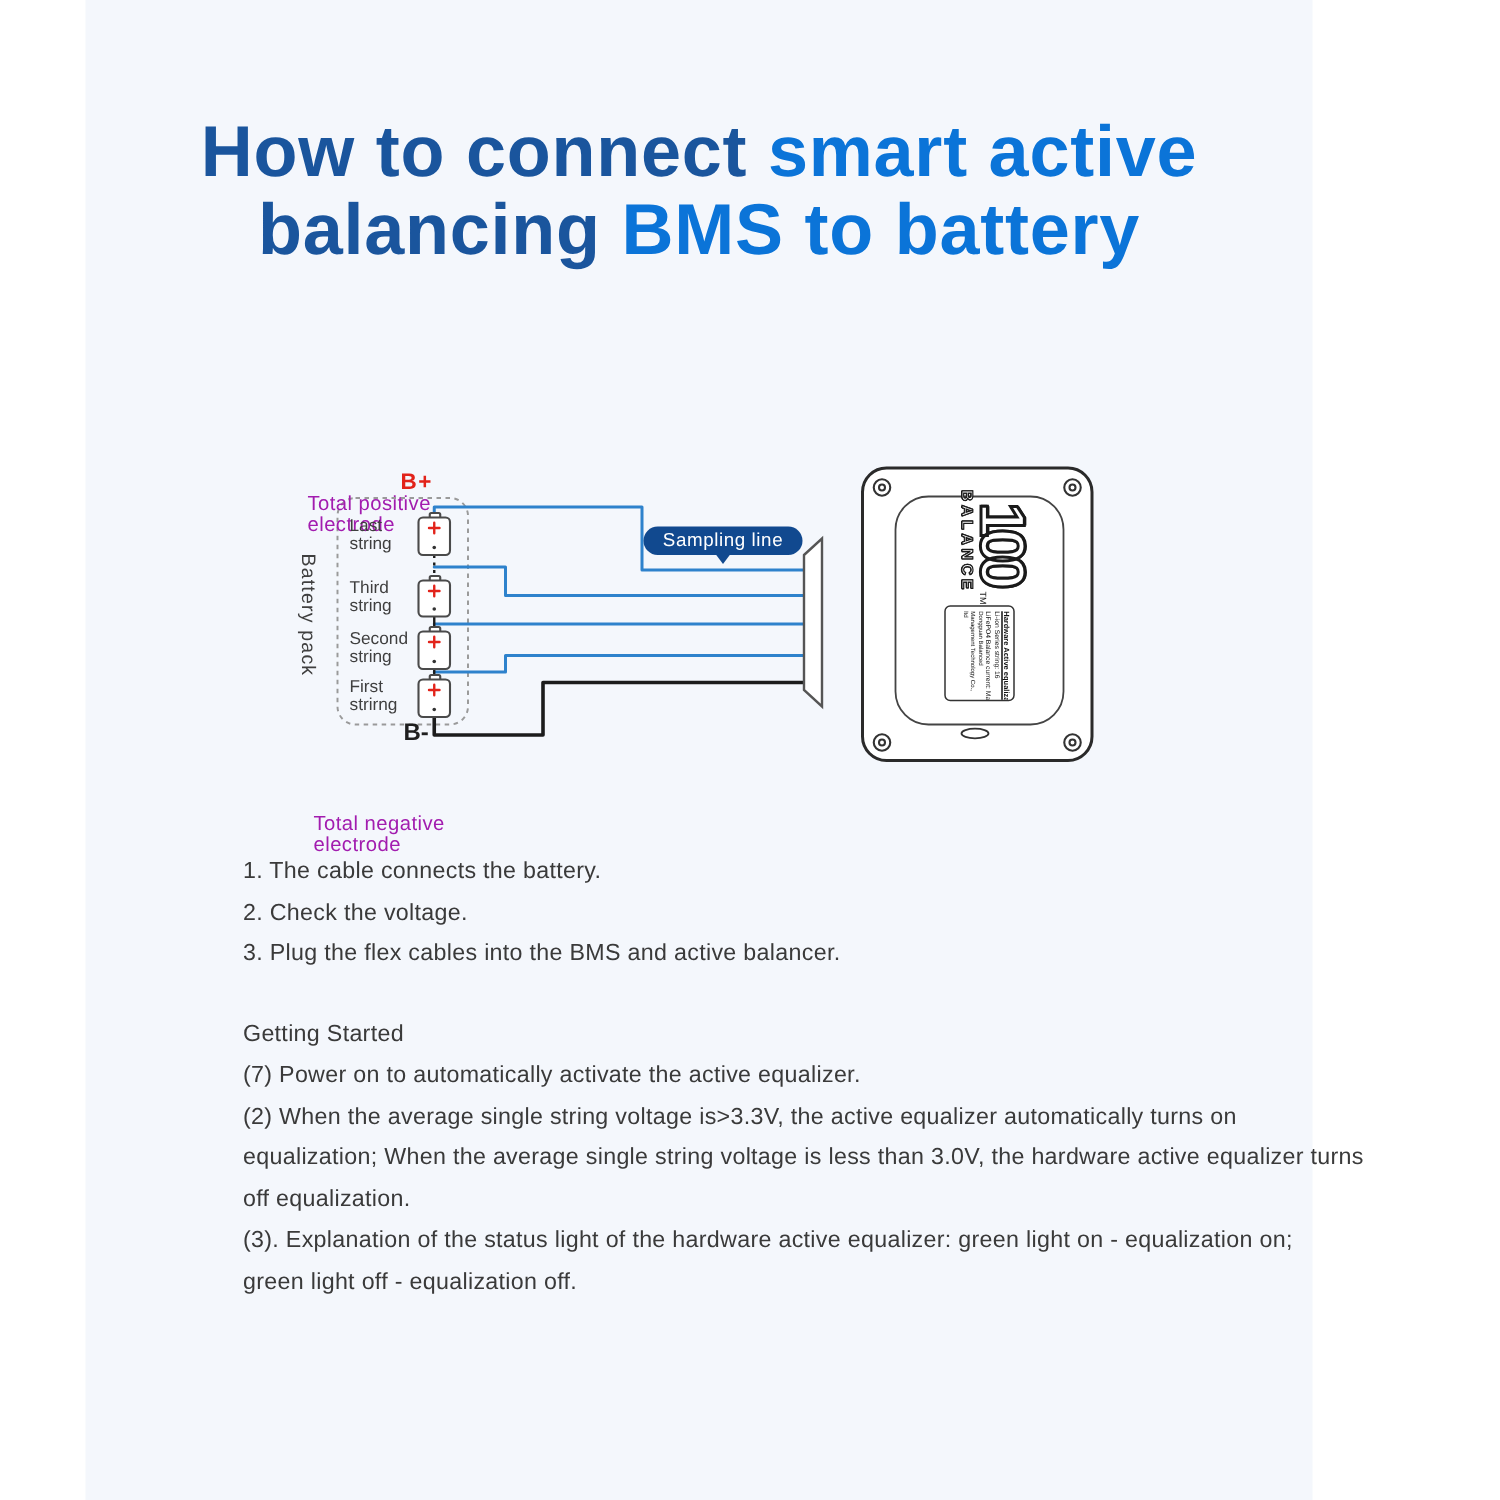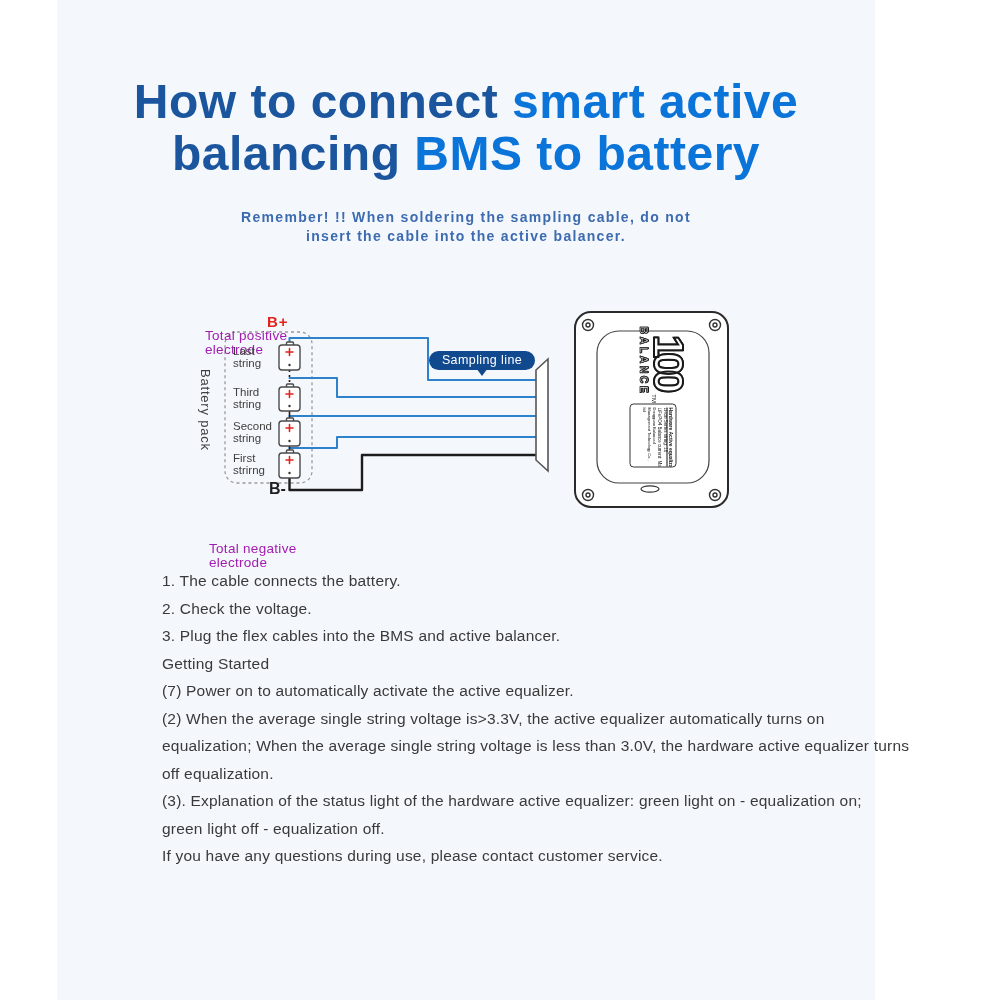--- a/index.html
+++ b/index.html
@@ -55,40 +55,36 @@
                       text-decoration:underline; white-space:nowrap; }
   .sticker .s-line  { font-size:4.5px; line-height:5.5px; white-space:nowrap; }
   .sticker .s-line.wrap { white-space:normal; font-size:4px; line-height:4.8px; margin-top:1px; }
 
   
   .bodytext { position:absolute; left:105px; top:561px; width:748px; color:#3a3a3a;
               font-size:15.5px; letter-spacing:0.2px; }
   .remember { width:722px; color:#2e7ecb; line-height:30.5px; }
   .step     { line-height:27.5px; }
   .steps    { margin-top:6px; }
-  .gs-title { line-height:27.5px; }
+  .gs-title { margin-top:26px; line-height:27.5px; }
   .gs-item  { line-height:27.5px; }
   .item2    { width:748px; }
   .item3    { width:726px; }
 </style>
 </head>
 <body>
 
 <div class="canvas">
   <div class="panel">
 
     <div class="title-block">
       <div><span class="t-dark">How to connect </span><span class="t-light">smart active</span></div>
       <div><span class="t-dark">balancing </span><span class="t-light">BMS to battery</span></div>
     </div>
 
-    <div class="subtitle">
-      <div>Remember! !! When soldering the sampling cable, do not</div>
-      <div>insert the cable into the active balancer.</div>
-    </div>
 
     <div class="diagram">
       <svg width="818" height="255" viewBox="0 0 818 255">
 
         <rect x="168" y="47" width="87" height="151" rx="12" fill="none" stroke="#9a9a9a" stroke-width="1.3" stroke-dasharray="3,3"></rect>
 
         <g fill="none" stroke="#2e82cc" stroke-width="2" stroke-linejoin="round" stroke-linecap="round">
           <path d="M232.5,57 L232.5,53 L371,53 L371,95 L479,95"></path>
           <path d="M232.5,93 L280,93 L280,112 L479,112"></path>
           <path d="M232.5,131 L479,131"></path>
@@ -200,17 +196,16 @@
     <div class="bodytext">
       <div class="steps">
         <p class="step">1. The cable connects the battery.</p>
         <p class="step">2. Check the voltage.</p>
         <p class="step">3. Plug the flex cables into the BMS and active balancer.</p>
       </div>
       <p class="step gs-title">Getting Started</p>
       <p class="gs-item">(7) Power on to automatically activate the active equalizer.</p>
       <p class="gs-item item2">(2)  When the average single string voltage is&gt;3.3V, the active equalizer automatically turns on equalization; When the average single string voltage is less than 3.0V, the hardware active equalizer turns off equalization.</p>
       <p class="gs-item item3">(3). Explanation of the status light of the hardware active equalizer: green light on - equalization on; green light off - equalization off.</p>
-      <p class="gs-item">If you have any questions during use, please contact customer service.</p>
     </div>
 
   </div>
 </div>
 
 </body></html>

